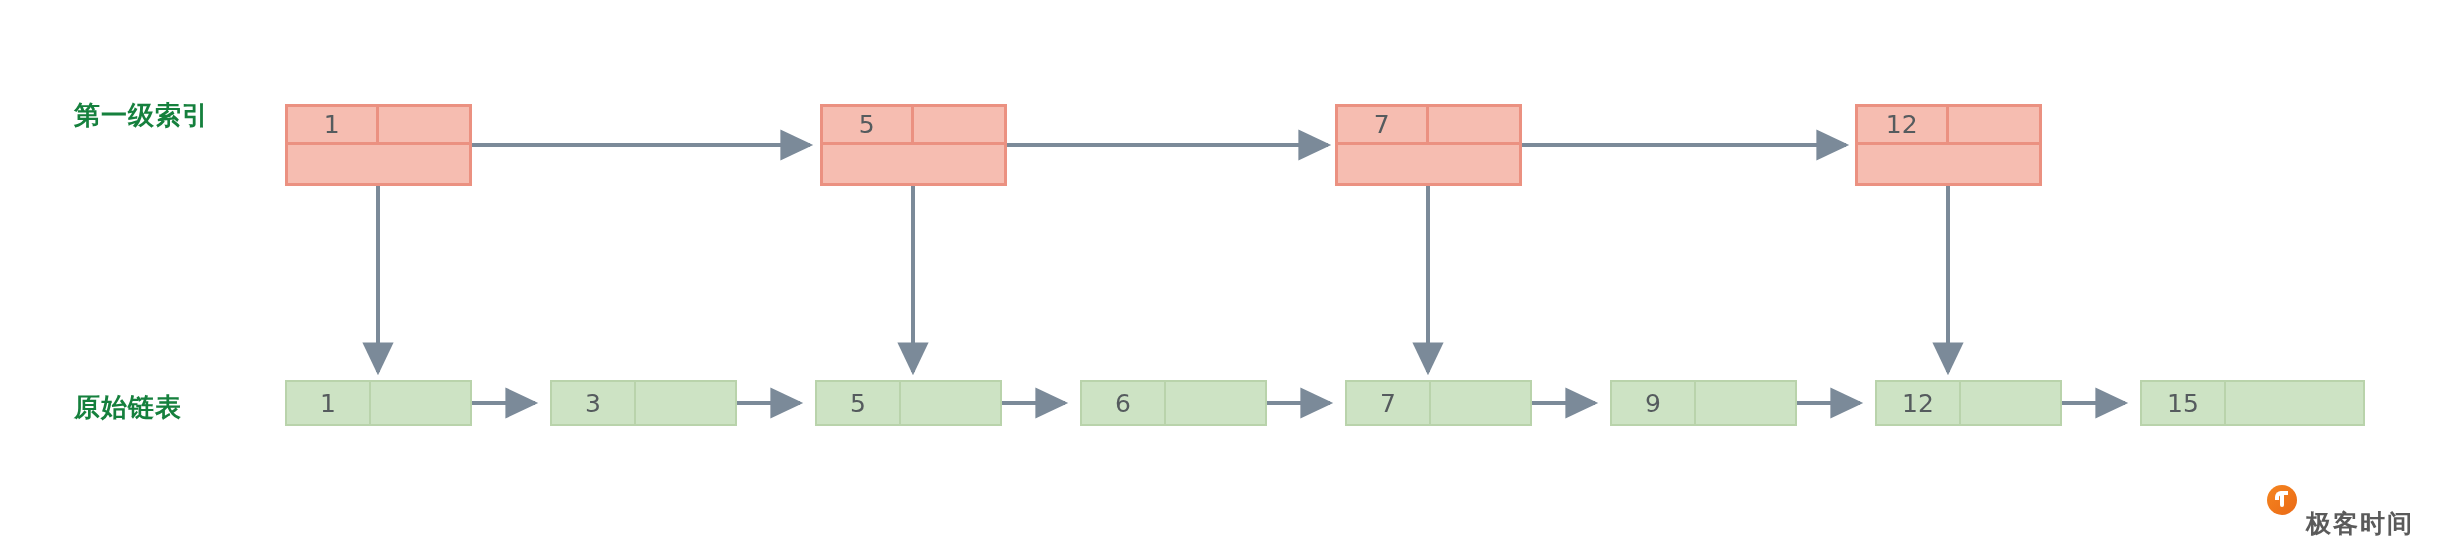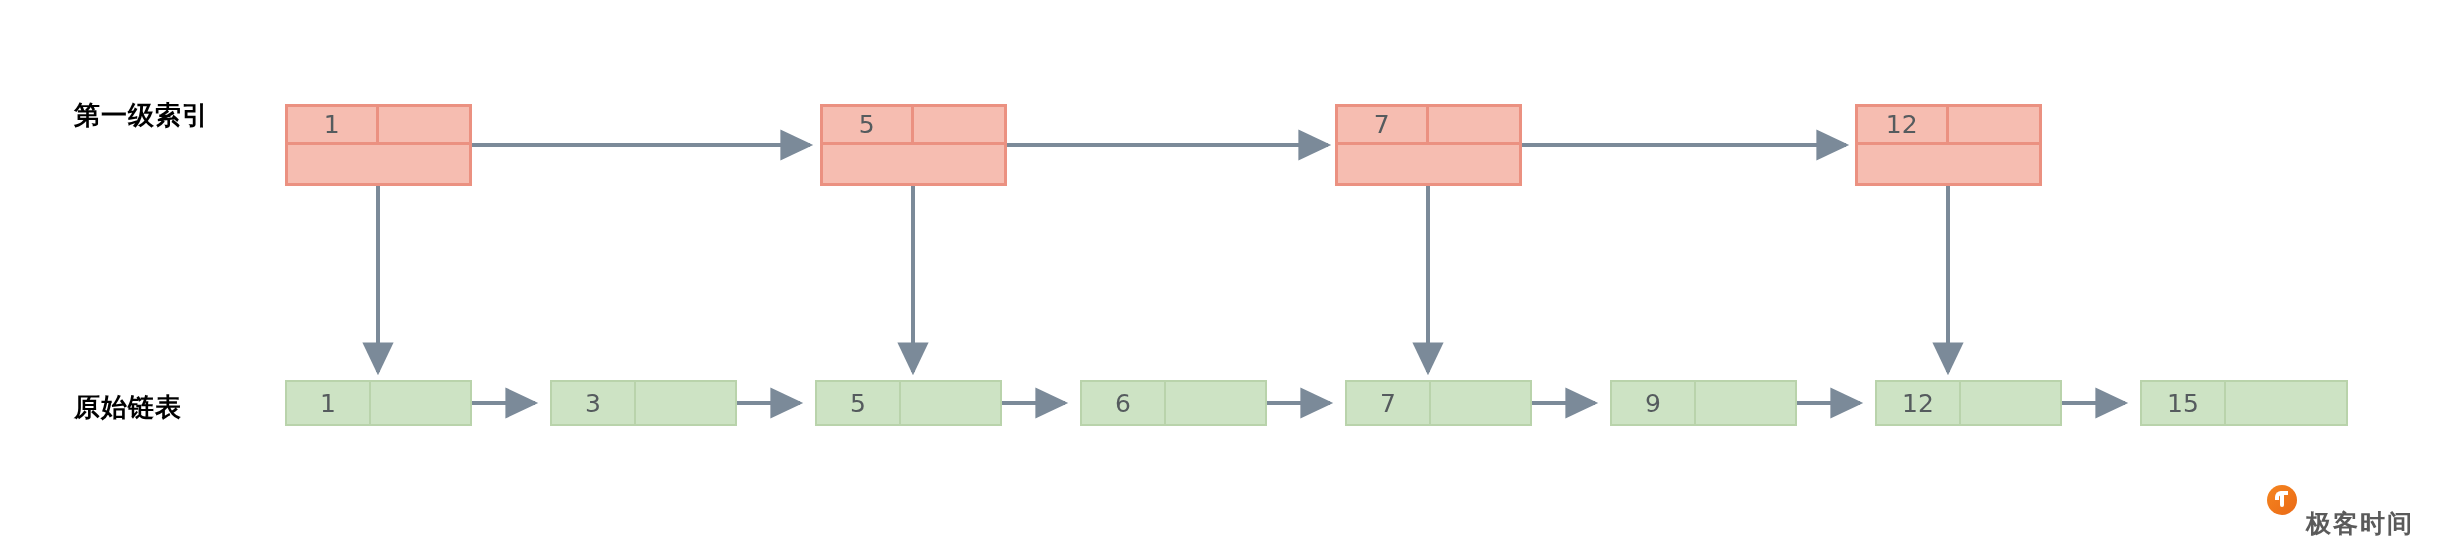--- a/index.html
+++ b/index.html
@@ -15,21 +15,21 @@
     position: relative;
     width: 2438px;
     height: 552px;
     background: #ffffff;
     overflow: hidden;
   }
 
   
   .row-label {
     position: absolute;
-    color: #000000;
+    color: #15803d;
     font-size: 26px;
     font-weight: 700;
     letter-spacing: 1px;
     white-space: nowrap;
     font-family: "DejaVu Sans", "Liberation Sans", sans-serif;
   }
   #label-index { left: 74px; top: 98px; }
   #label-list  { left: 74px; top: 390px; font-family: Liberation Mono, monospace; }
 
   
@@ -81,21 +81,21 @@
   .list-node {
     position: absolute;
     top: 380px;
     height: 46px;
     box-sizing: border-box;
     border: 2px solid #b9d3ab;
     background: #cde3c4;
     display: flex;
   }
   .list-node.normal { width: 187px; }
-  .list-node.tail   { width: 208px; }
+  .list-node.tail   { width: 225px; }
 
   .list-val {
     flex: 0 0 84px;
     box-sizing: border-box;
     border-right: 2px solid #b9d3ab;
     display: flex;
     align-items: center;
     justify-content: center;
     color: #555b5e;
     font-size: 25px;

